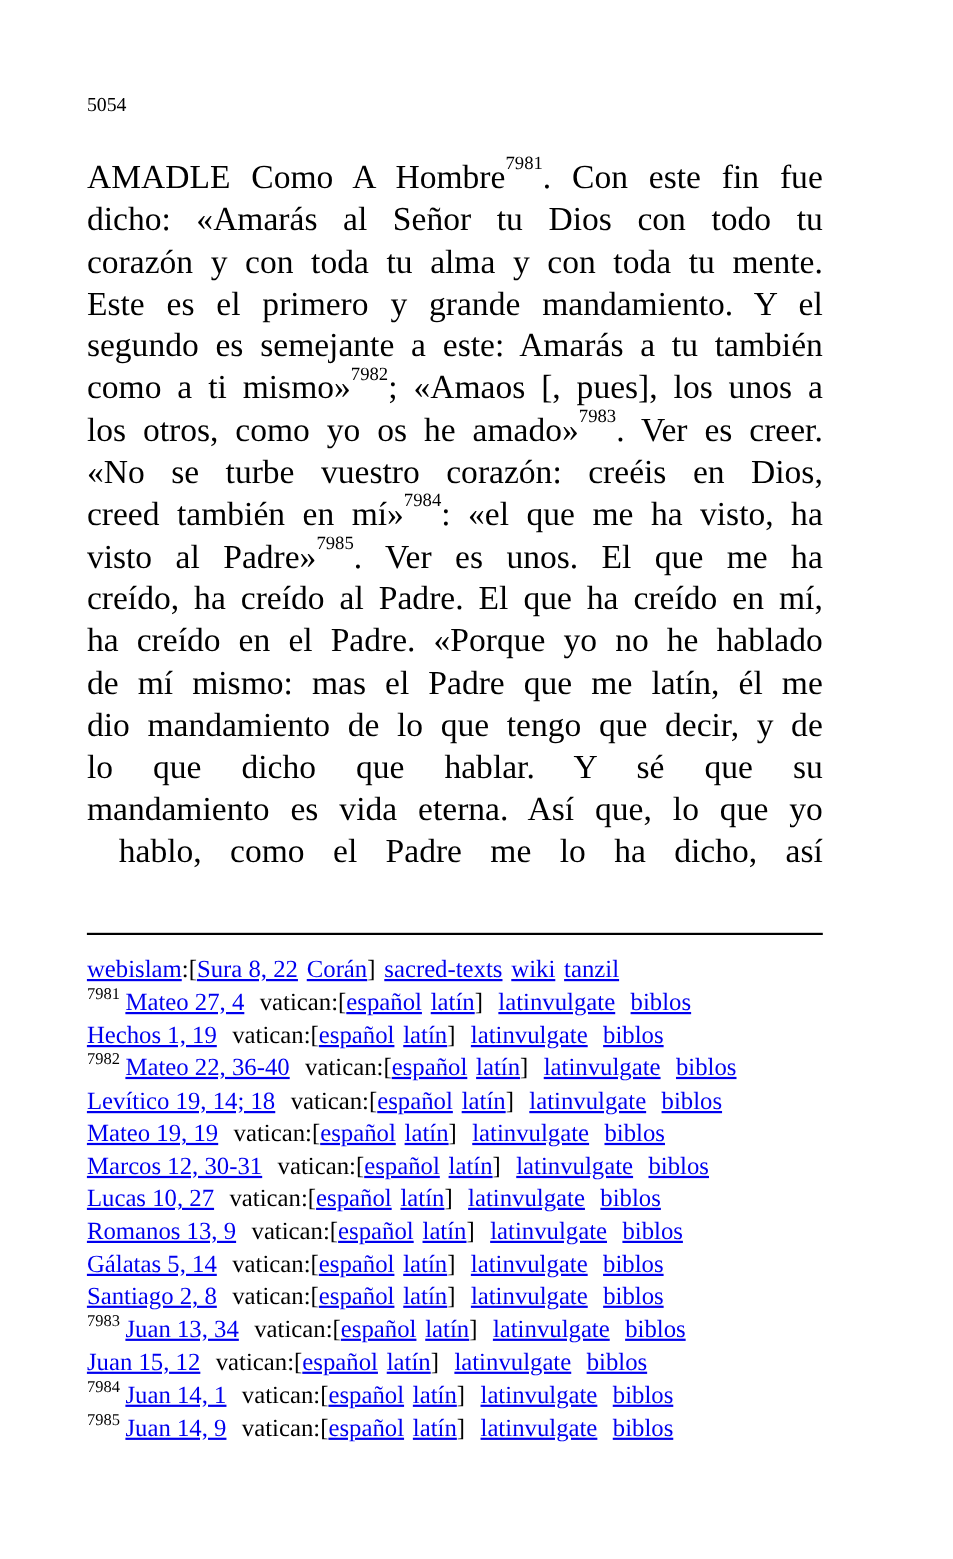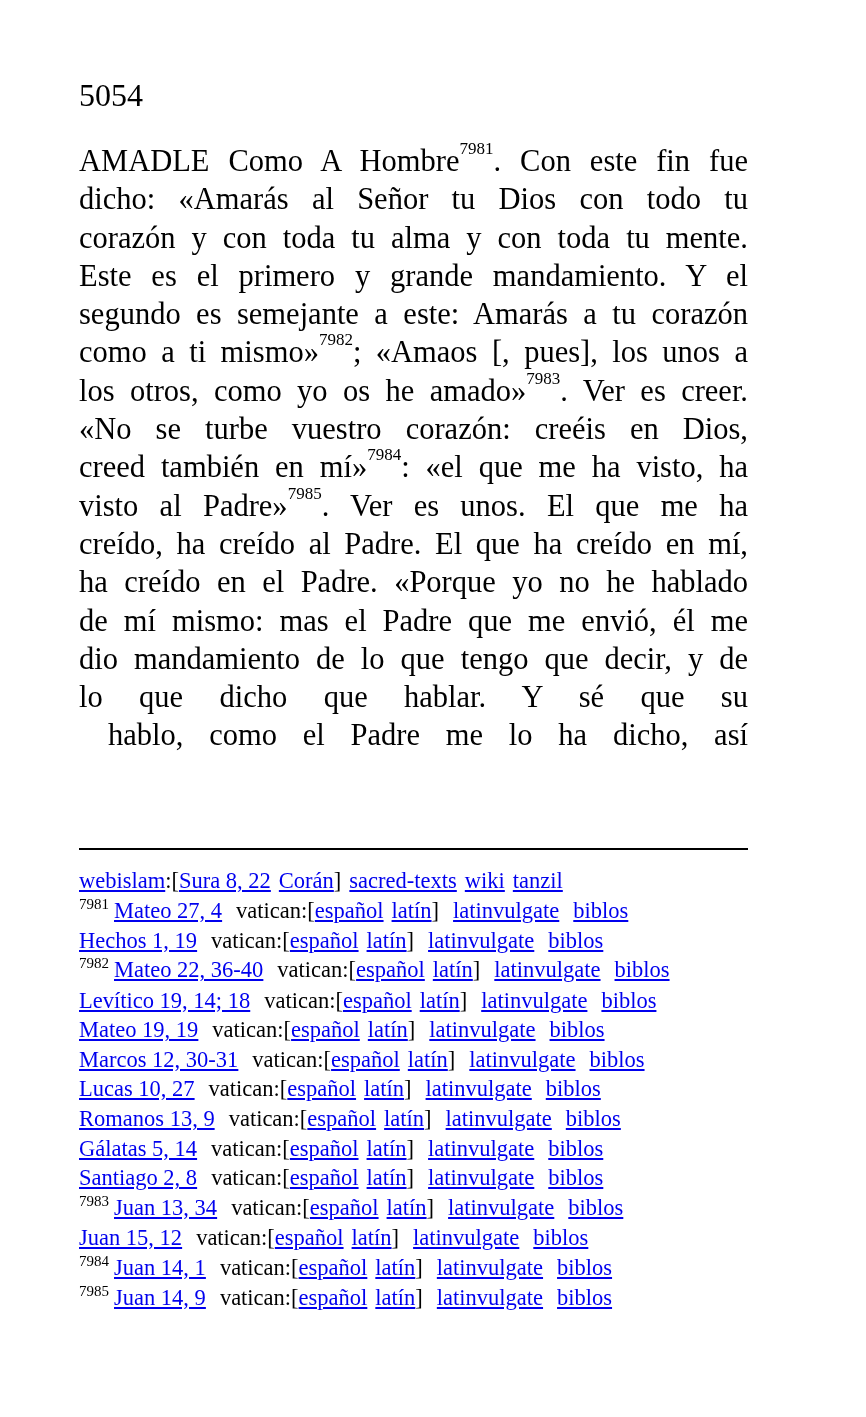--- a/index.html
+++ b/index.html
@@ -1,18 +1,18 @@
 <!DOCTYPE html>
 <html><head>
 <meta charset="utf-8">
 <style>
   html, body { margin: 0; padding: 0; background: #ffffff; }
   body { width: 866px; height: 1417px; position: relative; overflow: hidden;
          font-family: "Liberation Serif", "DejaVu Serif", serif; color: #000; }
-  .page-number { position: absolute; left: 79px; top: 80px; font-size: 32px; line-height: 30px; }
+  .page-number { position: absolute; left: 79px; top: 80px; font-size: 18px; line-height: 30px; }
   .body-text { position: absolute; left: 79px; top: 142px; width: 669px;
                font-size: 30.5px; line-height: 38.3px; font-family: Liberation Serif, serif; }
   .body-line { display: block; white-space: nowrap; text-align: justify; text-align-last: justify; height: 38.3px; }
   .body-line.last { text-align-last: justify; margin-left: 29px; }
   .fnref { font-size: 17px; vertical-align: top; position: relative; top: -2px; line-height: 1; }
   .rule { position: absolute; left: 79px; top: 848px; width: 669px; height: 0; border-top: 2px solid #000; }
   .footnotes { position: absolute; left: 79px; top: 866px; width: 690px; font-size: 22.5px; line-height: 29.6px; }
   .fn-line { display: block; white-space: nowrap; height: 29.6px; }
   .fn-line.has-num { height: 30.2px; }
   .fn-num { font-size: 15px; vertical-align: top; position: relative; top: -6px; margin-right: 5px; }
@@ -23,31 +23,32 @@
 </head>
 <body>
 
 <div class="page-number">5054</div>
 
 <div class="body-text" id="body-text">
     <span class="body-line"><span>AMADLE Como A Hombre</span><span class="fnref">7981</span><span>. Con este fin fue</span></span>
     <span class="body-line"><span>dicho: «Amarás al Señor tu Dios con todo tu</span></span>
     <span class="body-line"><span>corazón y con toda tu alma y con toda tu mente.</span></span>
     <span class="body-line"><span>Este es el primero y grande mandamiento. Y el</span></span>
-    <span class="body-line"><span>segundo es semejante a este: Amarás a tu corazón</span></span>
+    <span class="body-line"><span>segundo es semejante a este: Amarás a tu también</span></span>
     <span class="body-line"><span>como a ti mismo»</span><span class="fnref">7982</span><span>; «Amaos [, pues], los unos a</span></span>
     <span class="body-line"><span>los otros, como yo os he amado»</span><span class="fnref">7983</span><span>. Ver es creer.</span></span>
     <span class="body-line"><span>«No se turbe vuestro corazón: creéis en Dios,</span></span>
     <span class="body-line"><span>creed también en mí»</span><span class="fnref">7984</span><span>: «el que me ha visto, ha</span></span>
     <span class="body-line"><span>visto al Padre»</span><span class="fnref">7985</span><span>. Ver es unos. El que me ha</span></span>
     <span class="body-line"><span>creído, ha creído al Padre. El que ha creído en mí,</span></span>
     <span class="body-line"><span>ha creído en el Padre. «Porque yo no he hablado</span></span>
-    <span class="body-line"><span>de mí mismo: mas el Padre que me envió, él me</span></span>
+    <span class="body-line"><span>de mí mismo: mas el Padre que me latín, él me</span></span>
     <span class="body-line"><span>dio mandamiento de lo que tengo que decir, y de</span></span>
     <span class="body-line"><span>lo que dicho que hablar. Y sé que su</span></span>
+    <span class="body-line"><span>mandamiento es vida eterna. Así que, lo que yo</span></span>
     <span class="body-line last"><span>hablo, como el Padre me lo ha dicho, así</span></span>
   </div>
 
 <div class="rule"></div>
 
 <div class="footnotes">
   <div class="fn-line">
     <a class="link">webislam</a><span>:[</span><a class="link">Sura 8, 22</a><span class="gap"></span><a class="link">Corán</a><span>]</span><span class="gap"></span><a class="link">sacred-texts</a><span class="gap"></span><a class="link">wiki</a><span class="gap"></span><a class="link">tanzil</a>
   </div>
   <div id="fn-entries">

